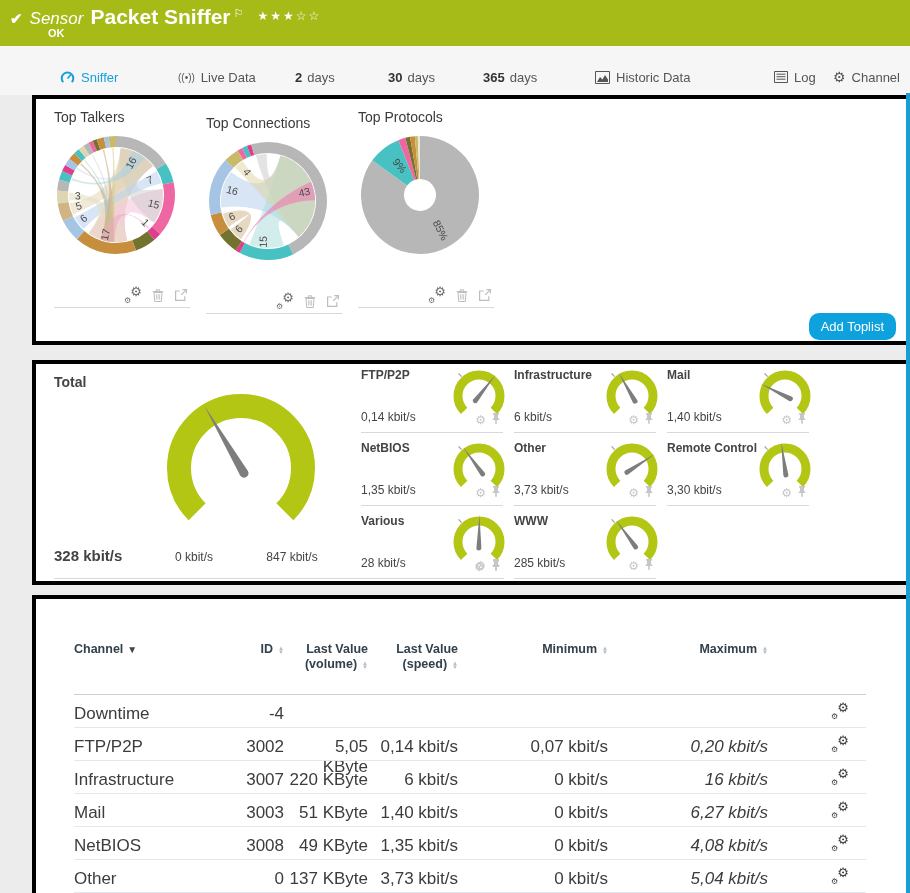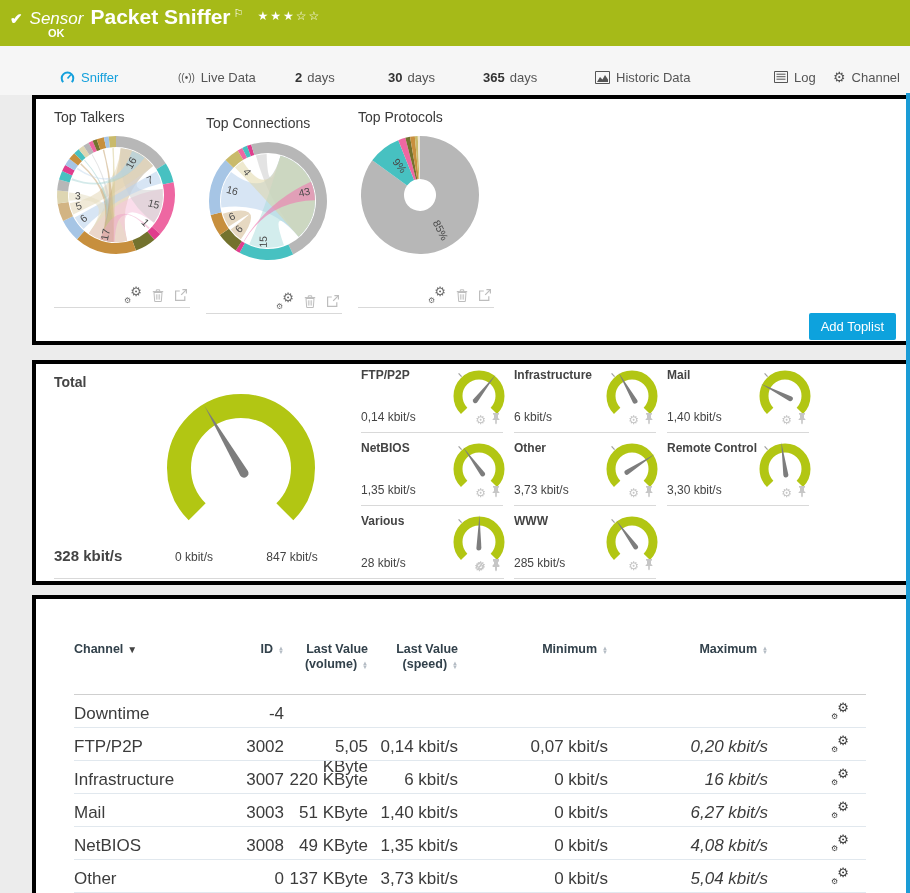--- a/index.html
+++ b/index.html
@@ -31,21 +31,21 @@
   .right-strip{position:absolute;left:906px;top:93px;width:4px;height:800px;background:#1b9cd6;}
   
   .toplist-card{position:absolute;top:10px;width:140px;height:200px;}
   .toplist-title{font-size:14px;color:#3a3a3a;margin-bottom:8px;}
   .toplist-chart{display:block;margin-top:6px;}
   .toplist-actions{position:absolute;right:6px;top:178px;display:flex;gap:9px;align-items:center;}
   .toplist-underline{position:absolute;left:0;top:198px;width:136px;height:1px;background:#d9d9d9;}
   .act{display:inline-flex;align-items:center;}
   .seglabel{font-size:10.5px;fill:#4a4a4a;text-anchor:middle;font-family:"Liberation Sans",sans-serif;}
   .add-btn{position:absolute;right:18px;top:214px;background:#0da2dd;color:#fff;font-size:13px;
-           padding:6px 12px;border:none;border-radius:2px;cursor:pointer;font-family:"Liberation Sans",sans-serif;}
+           padding:6px 12px;border:none;border-radius:10px;cursor:pointer;font-family:"Liberation Sans",sans-serif;}
   
   .gear2{position:relative;display:inline-block;width:17px;height:16px;color:#6e6e6e;}
   .gear2 .g1{position:absolute;right:0;top:-3px;font-size:13px;}
   .gear2 .g2{position:absolute;left:-1px;bottom:-2px;font-size:8px;}
   .gear2.dark{color:#3f3f3f;}
   
   .section-title{position:absolute;left:18px;top:10px;font-size:14px;font-weight:bold;color:#444;}
   #total-dial{position:absolute;left:105px;top:12px;}
   .scale-label{position:absolute;top:186px;width:80px;text-align:center;font-size:12px;color:#444;}
   .total-value{position:absolute;left:18px;top:183px;font-size:15px;font-weight:bold;color:#444;}

